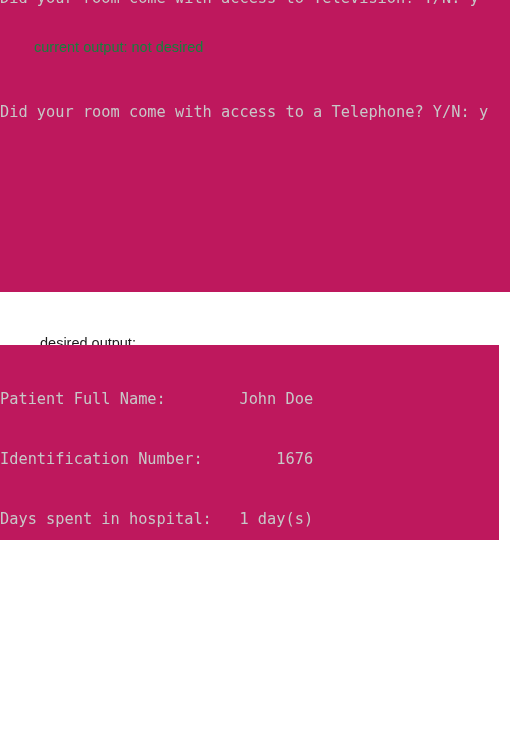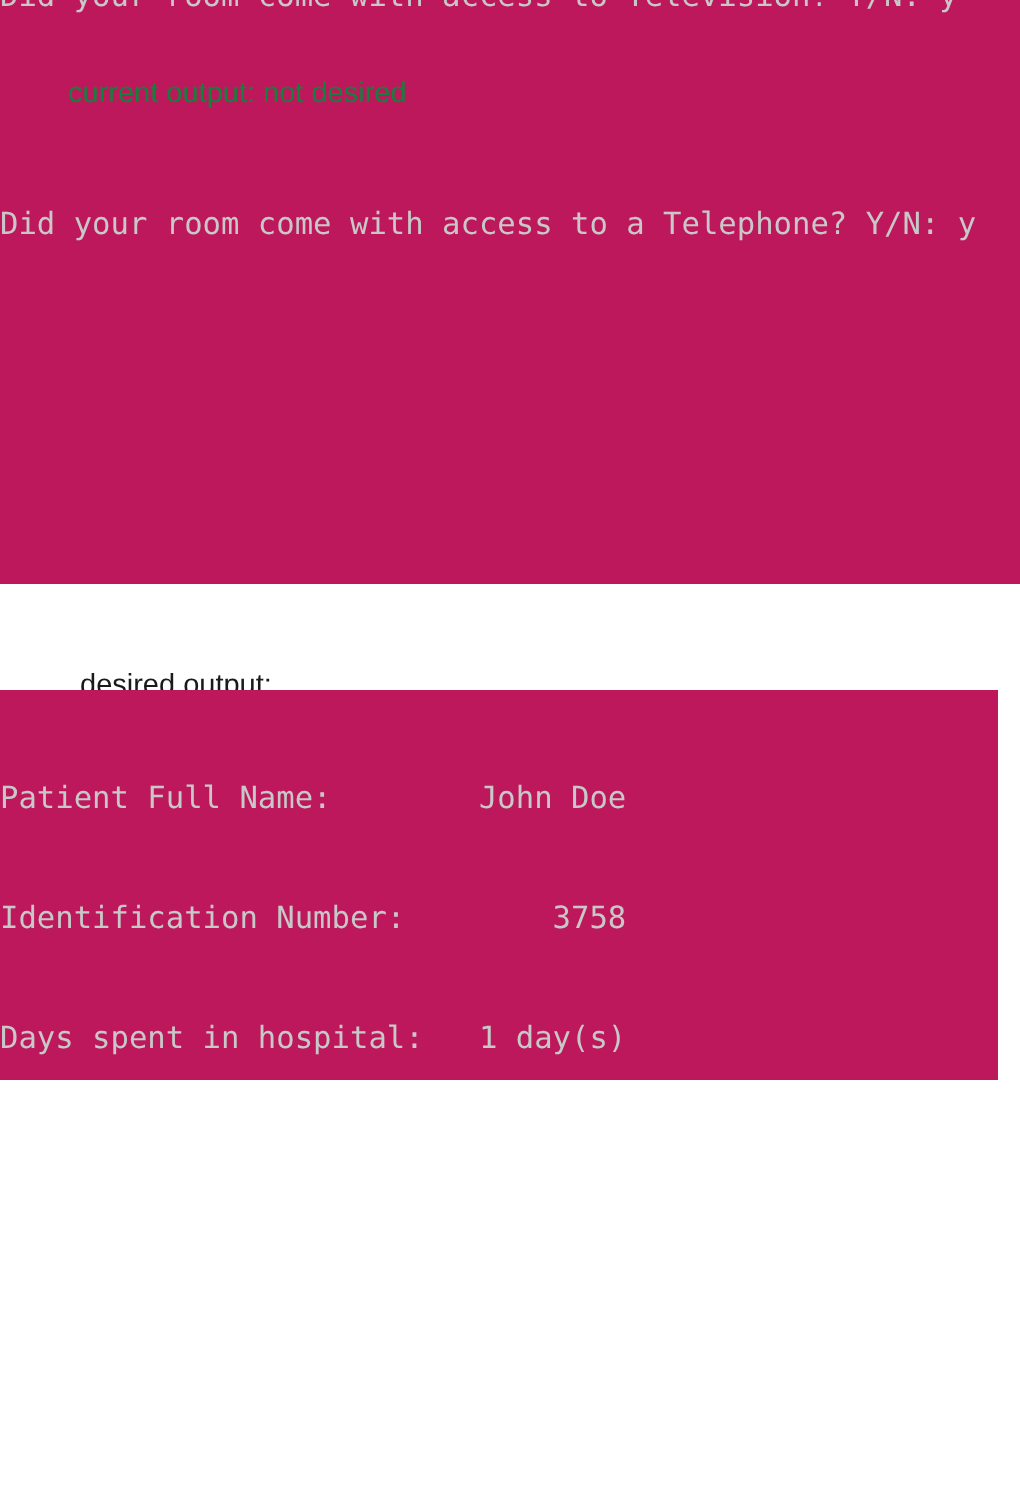--- a/index.html
+++ b/index.html
@@ -123,21 +123,21 @@
   
   
 </div>
 
 <div class="caption-dark">current output: not desired</div>
 
 <div class="caption-light">desired output:</div>
 
 <div class="console" id="block-desired">
   <span class="row">Patient Full Name:        John Doe</span>
-  <span class="row">Identification Number:        3758</span>
+  <span class="row">Identification Number:        1676</span>
   <span class="row">Days spent in hospital:   1 day(s)</span>
   
   
   
   
   
   
 </div>
 
 </body></html>

